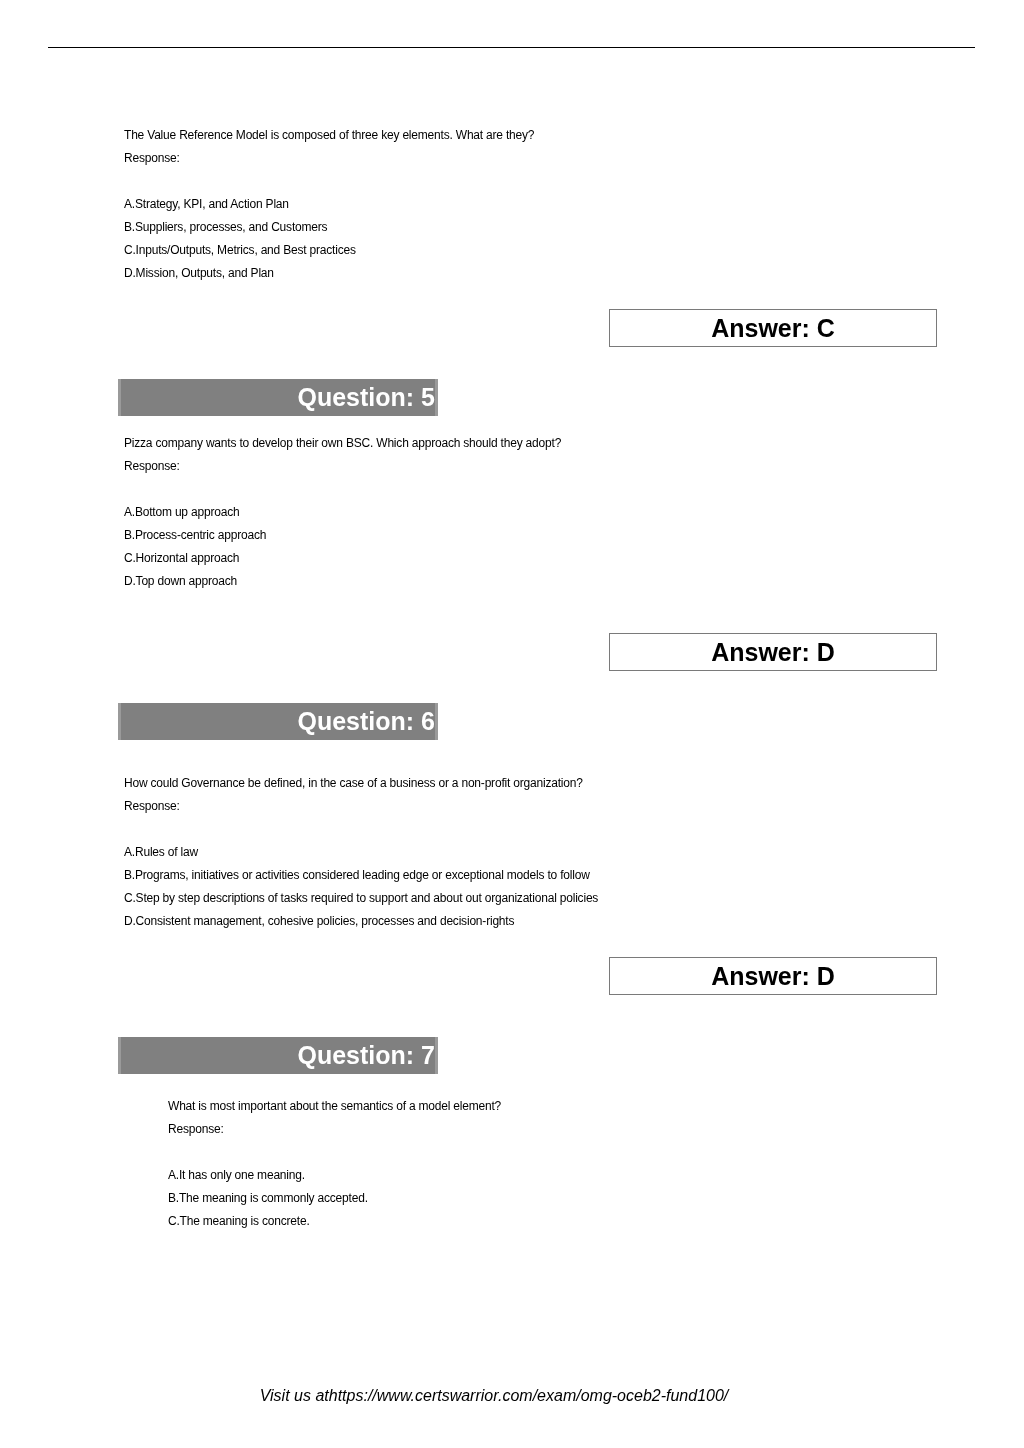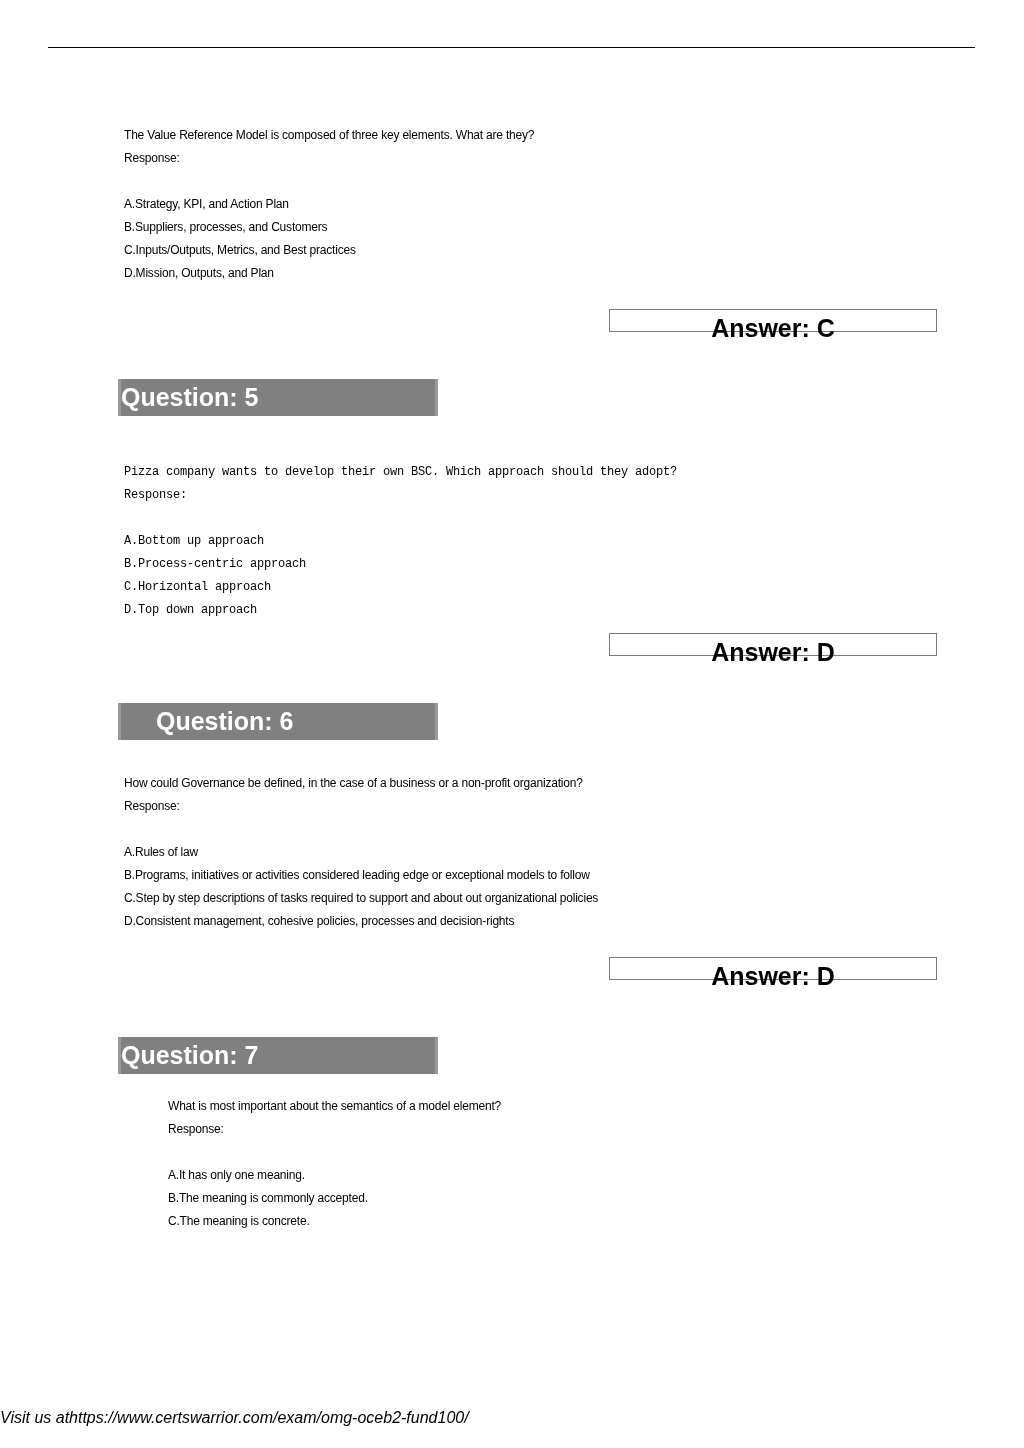--- a/index.html
+++ b/index.html
@@ -2,46 +2,46 @@
 <html><head>
 <meta charset="utf-8">
 <style>
   html, body { margin: 0; padding: 0; background: #ffffff; }
   body { width: 1024px; height: 1448px; position: relative; overflow: hidden;
          font-family: "Liberation Sans", "DejaVu Sans", sans-serif; color: #000; }
   .top-rule { position: absolute; left: 48px; top: 47px; width: 927px; height: 0; border-top: 1.5px solid #000; }
   .block { position: absolute; left: 124px; font-size: 12px; line-height: 23px; letter-spacing: -0.2px; }
   .block div { white-space: nowrap; }
   .gap { height: 23px; }
-  .answer-box { position: absolute; left: 609px; width: 328px; height: 23px; border: 1px solid #7a7a7a;
+  .answer-box { position: absolute; left: 609px; width: 328px; height: 38px; border: 1px solid #7a7a7a;
                 box-sizing: border-box; text-align: center; font-weight: bold; font-size: 25px; line-height: 36px; }
   .q-bar { position: absolute; left: 118px; width: 320px; height: 37px; background: #808080;
            border-left: 3px solid #9a9a9a; border-right: 3px solid #9a9a9a; box-sizing: border-box;
-           color: #fff; font-weight: bold; font-size: 25px; line-height: 37px; text-align: left; }
-  .footer { position: absolute; left: 0; width: 988px; top: 1387px; 
-            font-style: italic; font-size: 16px; color: #000; margin-top: 22px; }
+           color: #fff; font-weight: bold; font-size: 25px; line-height: 37px; text-align: right; }
+  .footer { position: absolute; left: 0; width: 988px; top: 1387px; text-align: center;
+            font-style: italic; font-size: 16px; color: #000; }
 </style>
 </head>
 <body>
 
 <div class="top-rule"></div>
 
 <div class="block" style="top:124px;">
   <div>The Value Reference Model is composed of three key elements. What are they?</div>
   <div>Response:</div>
   <div class="gap"></div>
   <div>A.Strategy, KPI, and Action Plan</div>
   <div>B.Suppliers, processes, and Customers</div>
   <div>C.Inputs/Outputs, Metrics, and Best practices</div>
   <div>D.Mission, Outputs, and Plan</div>
 </div>
 <div class="answer-box" style="top:309px;">Answer: C</div>
 
 <div class="q-bar" style="top:379px;">Question: 5</div>
-<div class="block" style="top:461px;font-family:Liberation Mono, monospace;">
+<div class="block" style="top:432px;">
   <div>Pizza company wants to develop their own BSC. Which approach should they adopt?</div>
   <div>Response:</div>
   <div class="gap"></div>
   <div>A.Bottom up approach</div>
   <div>B.Process-centric approach</div>
   <div>C.Horizontal approach</div>
   <div>D.Top down approach</div>
 </div>
 <div class="answer-box" style="top:633px;">Answer: D</div>
 

